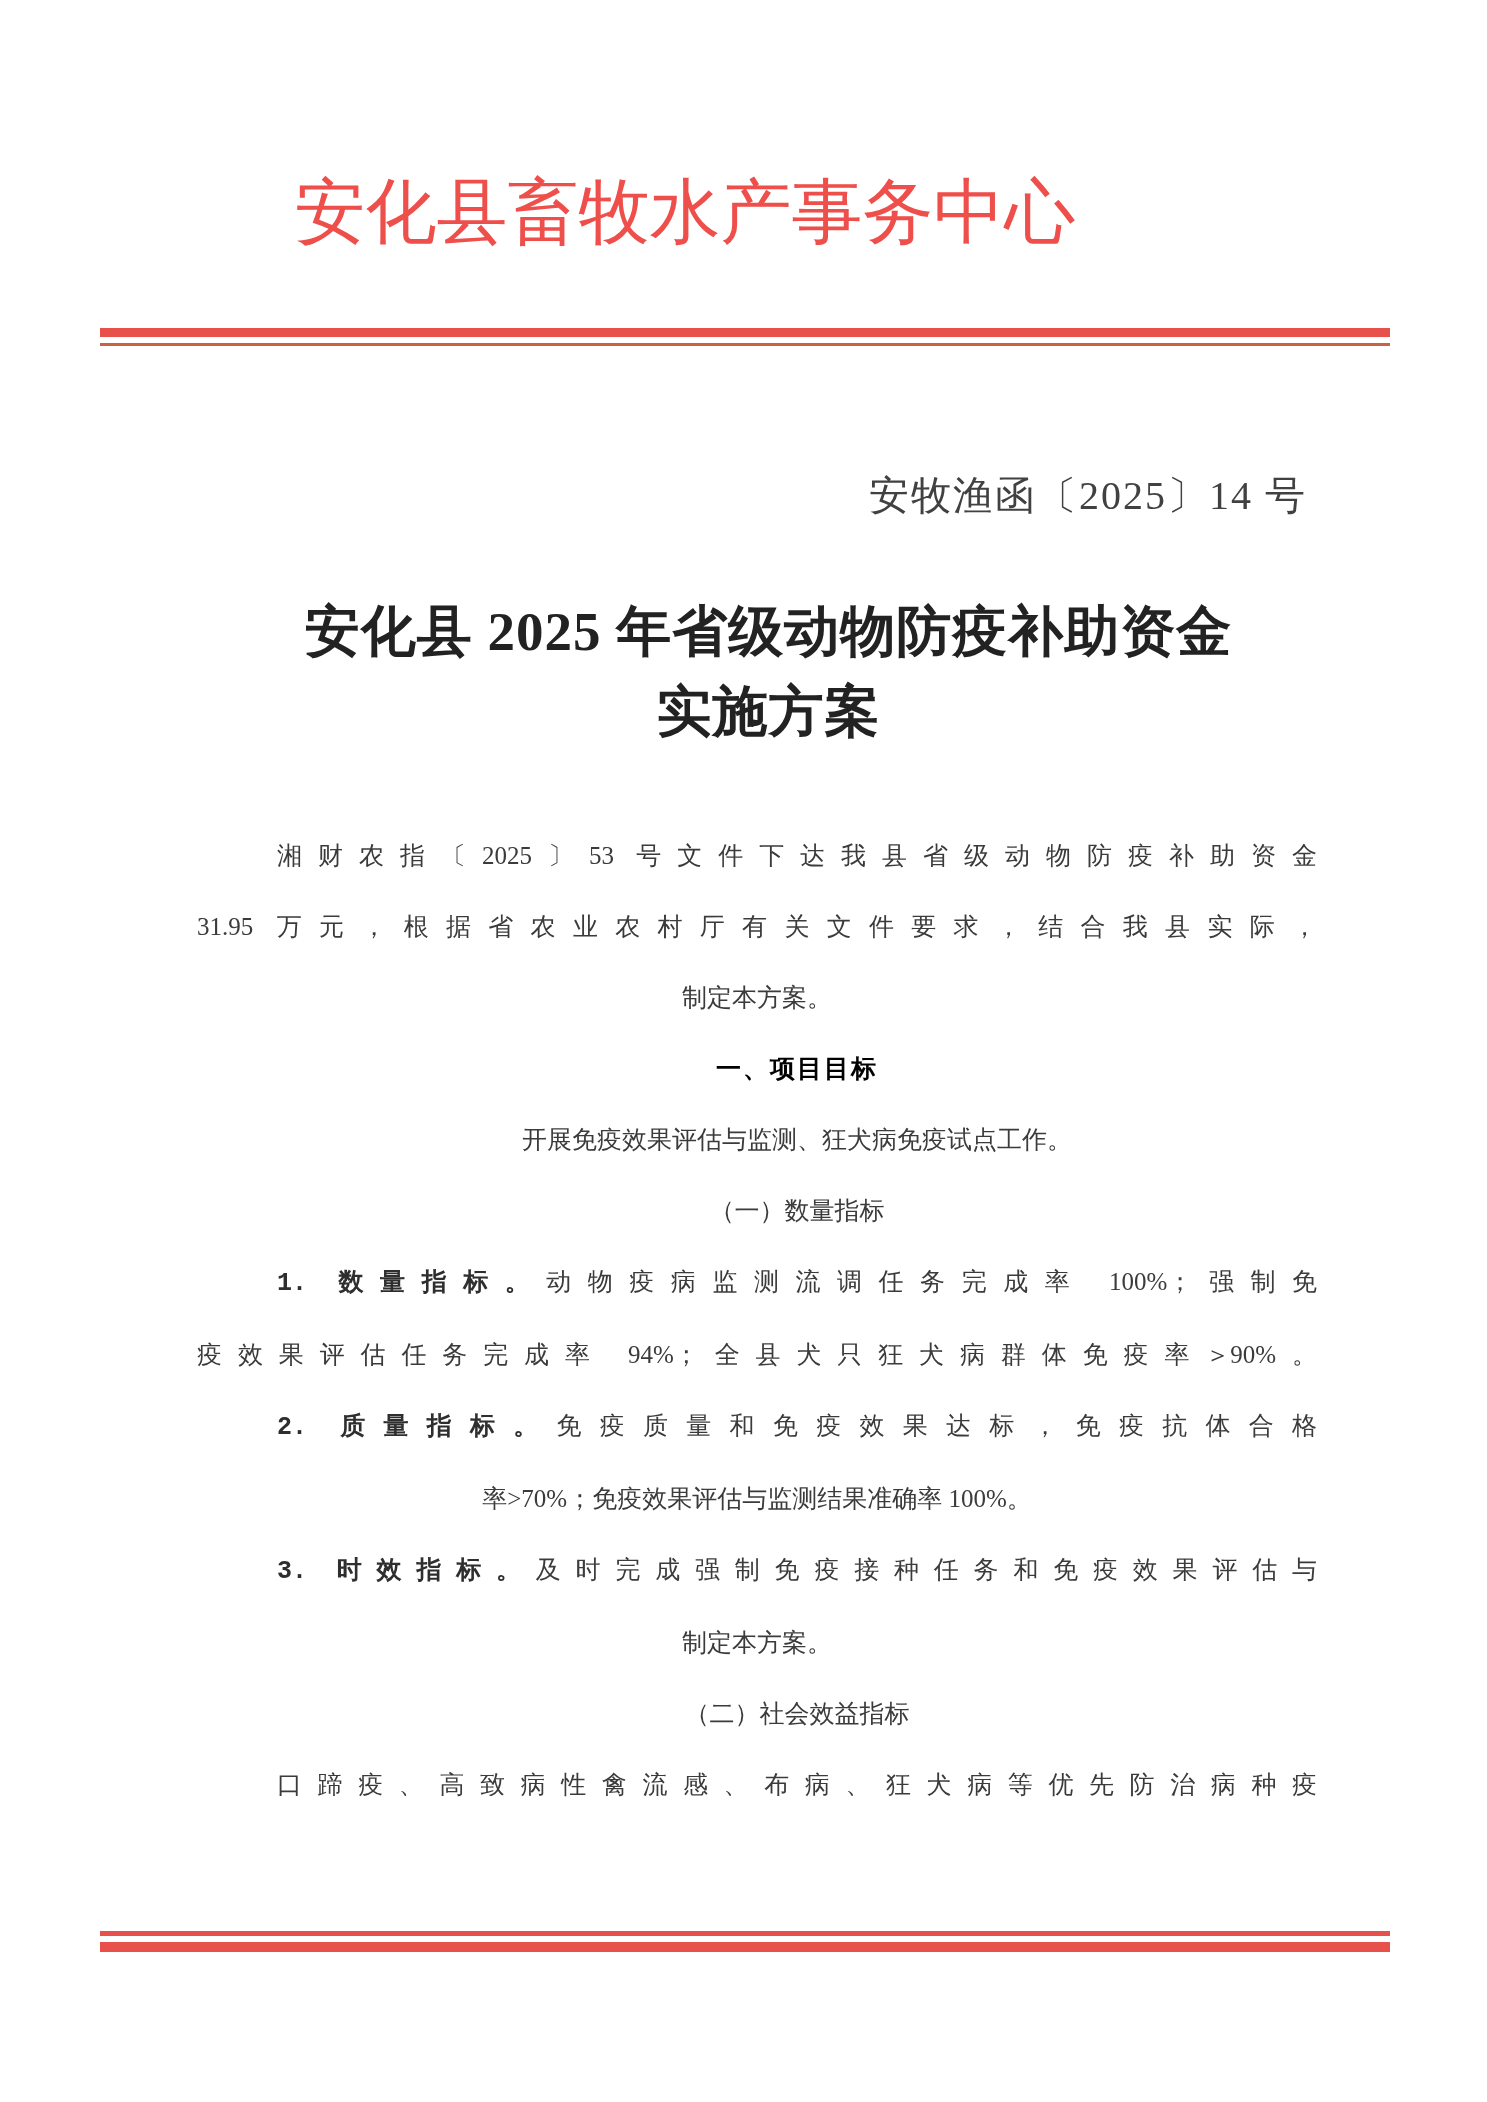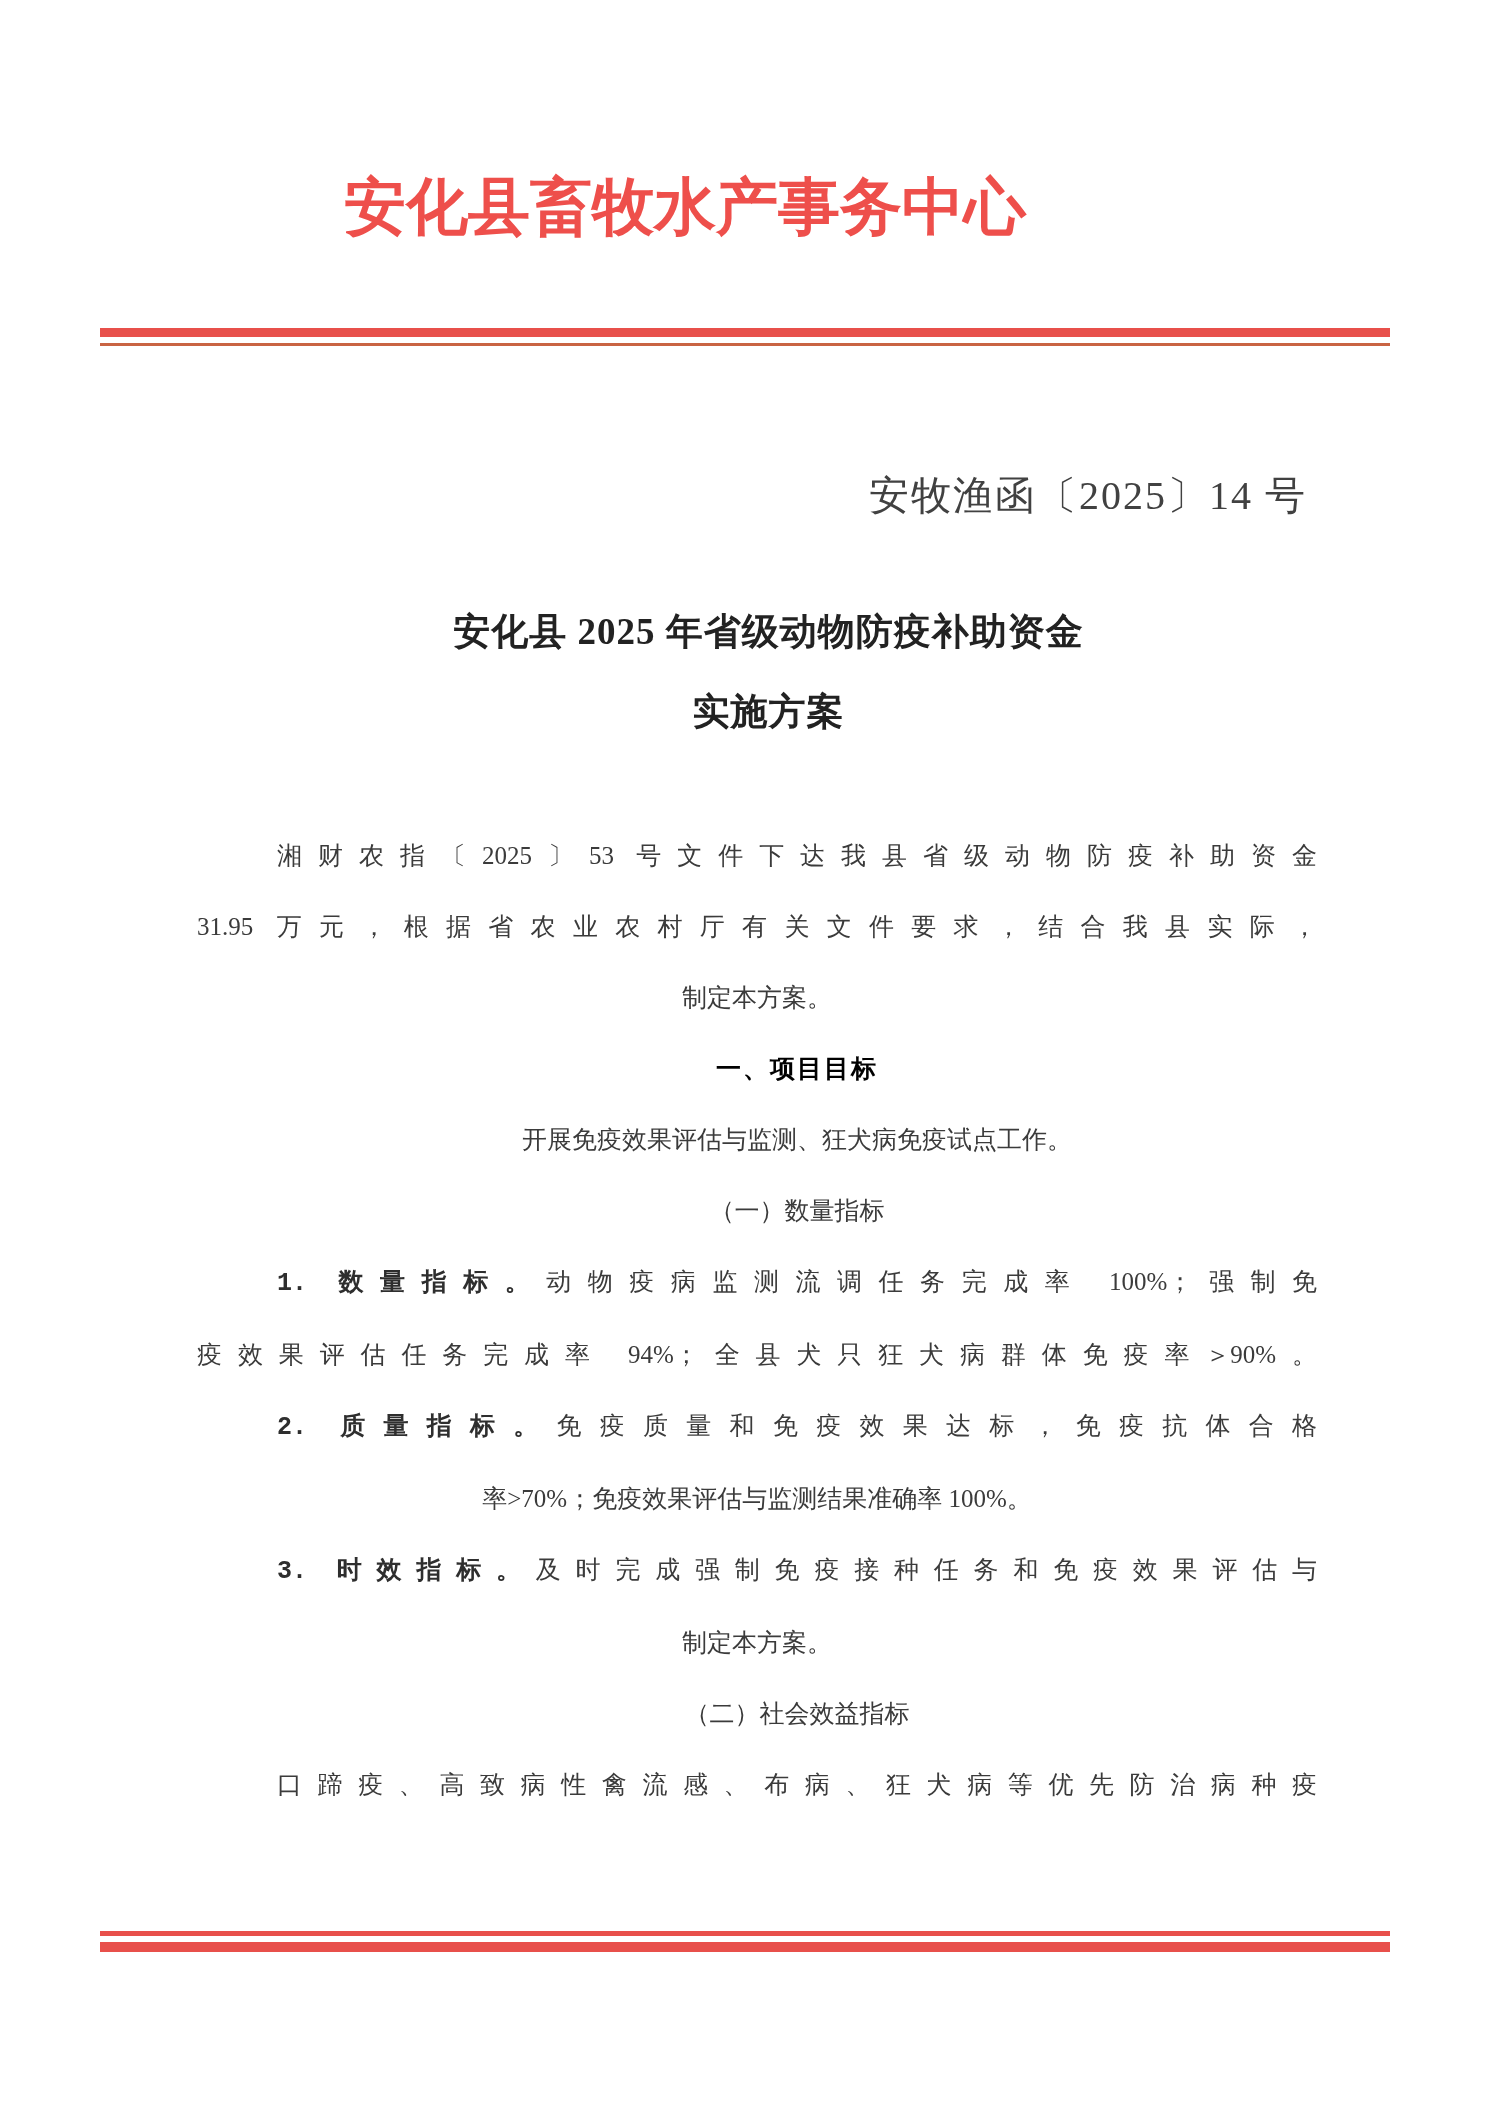--- a/index.html
+++ b/index.html
@@ -7,22 +7,22 @@
     position:relative;
     width:1487px;height:2102px;
     background:#ffffff;
     overflow:hidden;
     font-family:"Liberation Serif","DejaVu Serif",serif;
   }
   
   .org-name{
     position:absolute;top:172px;left:0;width:1370px;
     text-align:center;
-    font-size:62px;line-height:1.15;
-    font-weight:700;
+    font-size:71px;line-height:1.15;
+    font-weight:400;
     color:#ee4f4b;
     letter-spacing:0px;
     white-space:nowrap;
   }
   .rule{position:absolute;left:100px;width:1290px;}
   .rule-top-thick{top:328px;height:9px;background:#e8504b;}
   .rule-top-thin{top:343px;height:3px;background:#c96443;}
   .rule-bottom-thin{top:1931px;height:5px;background:#e8504b;}
   .rule-bottom-thick{top:1942px;height:10px;background:#e8504b;}
   
@@ -30,21 +30,21 @@
     position:absolute;top:470px;right:180px;
     font-size:40px;line-height:52px;
     color:#414141;
     letter-spacing:2px;
     white-space:nowrap;
   }
   
   .doc-title{
     position:absolute;top:592px;left:50px;right:0;
     text-align:center;
-    font-size:37px;line-height:80px;
+    font-size:55px;line-height:80px;
     font-weight:700;
     color:#222222;
     letter-spacing:1px;
   }
   
   .body-block{
     position:absolute;top:820px;left:197px;width:1120px;
     font-size:25px;
     color:#3b3b3b;
     letter-spacing:0px;

